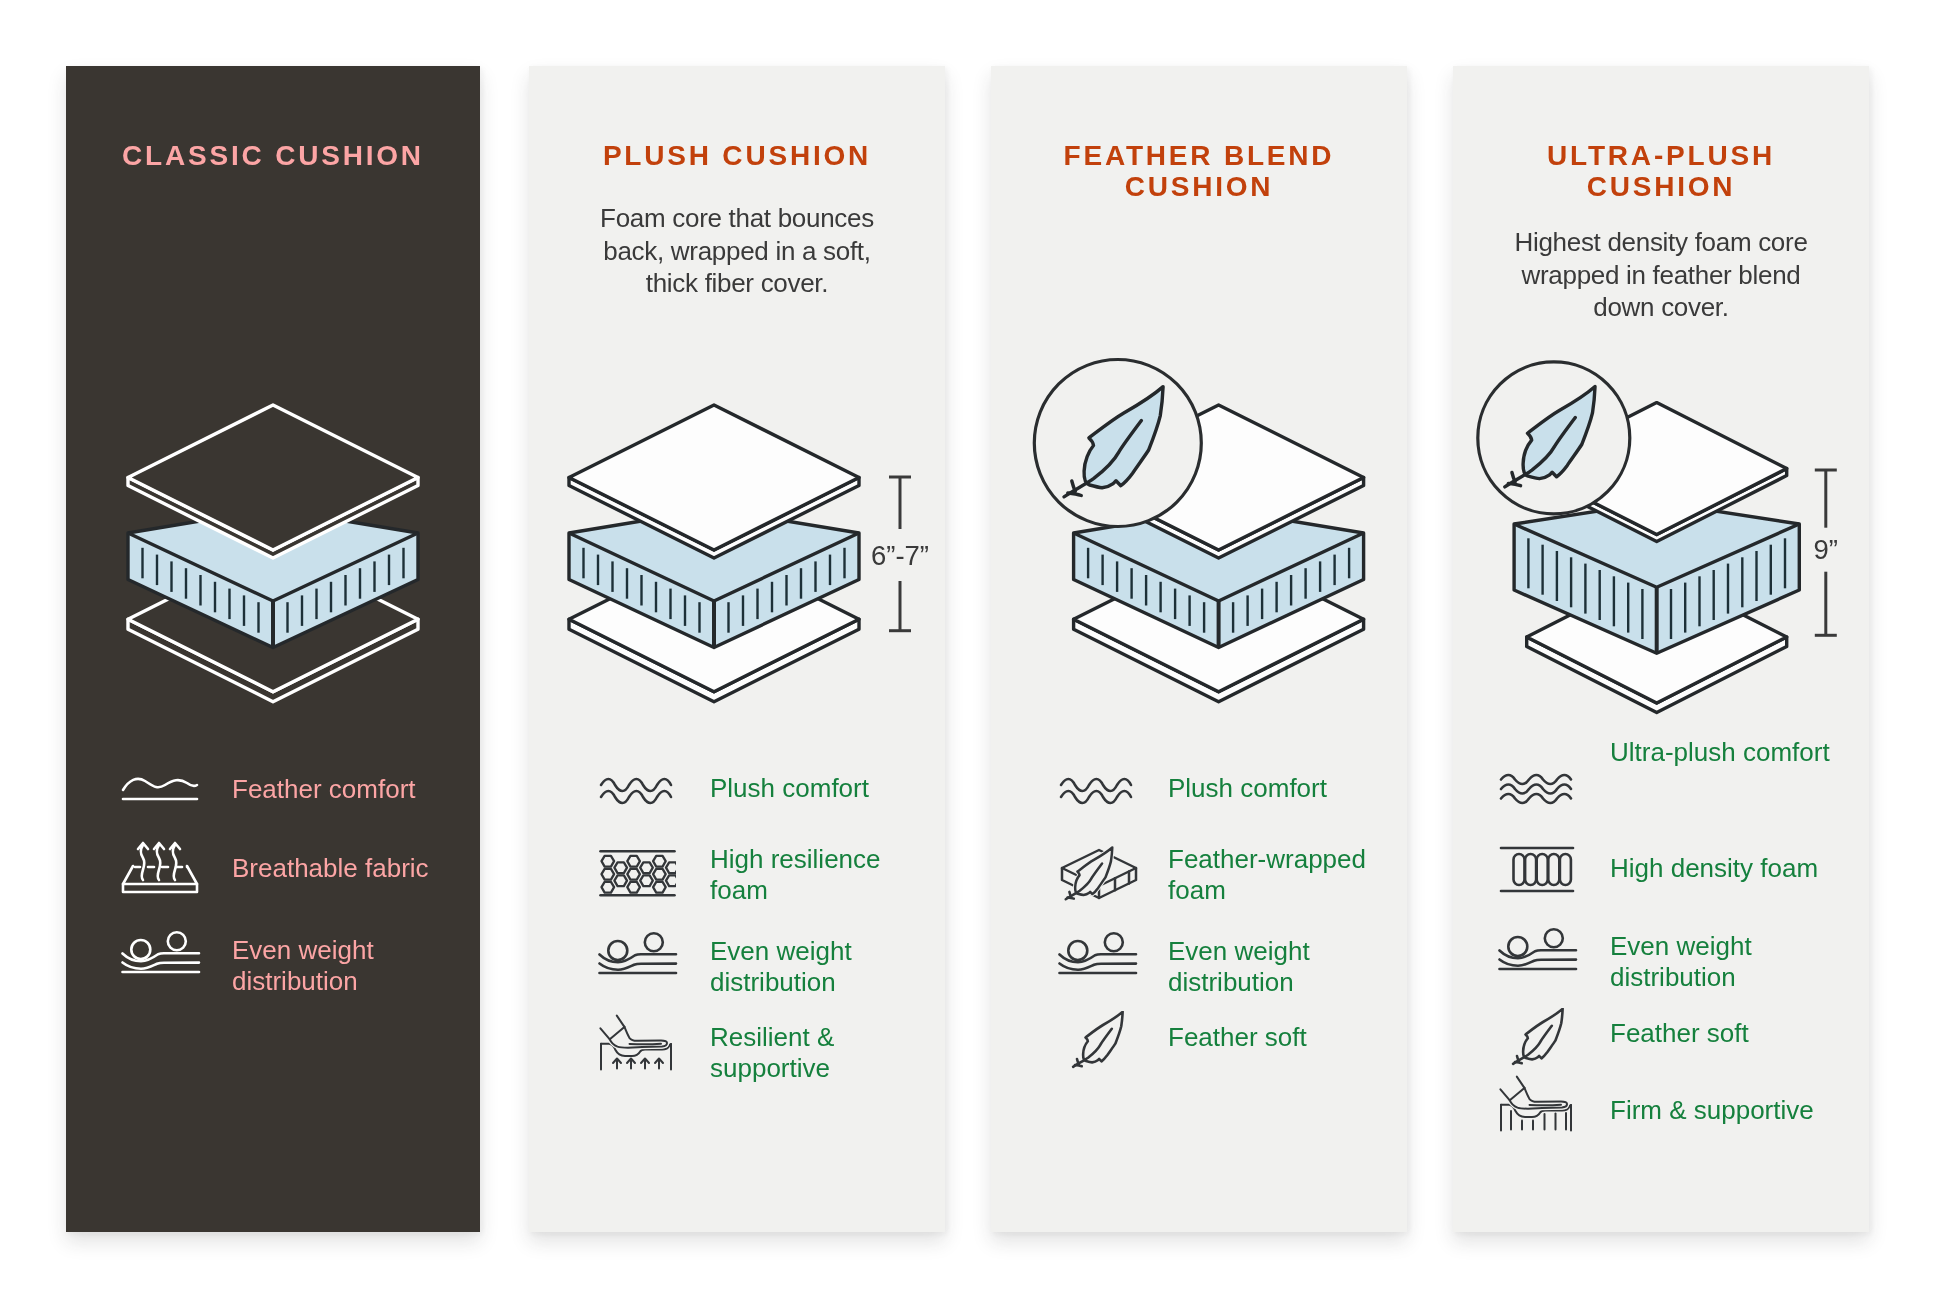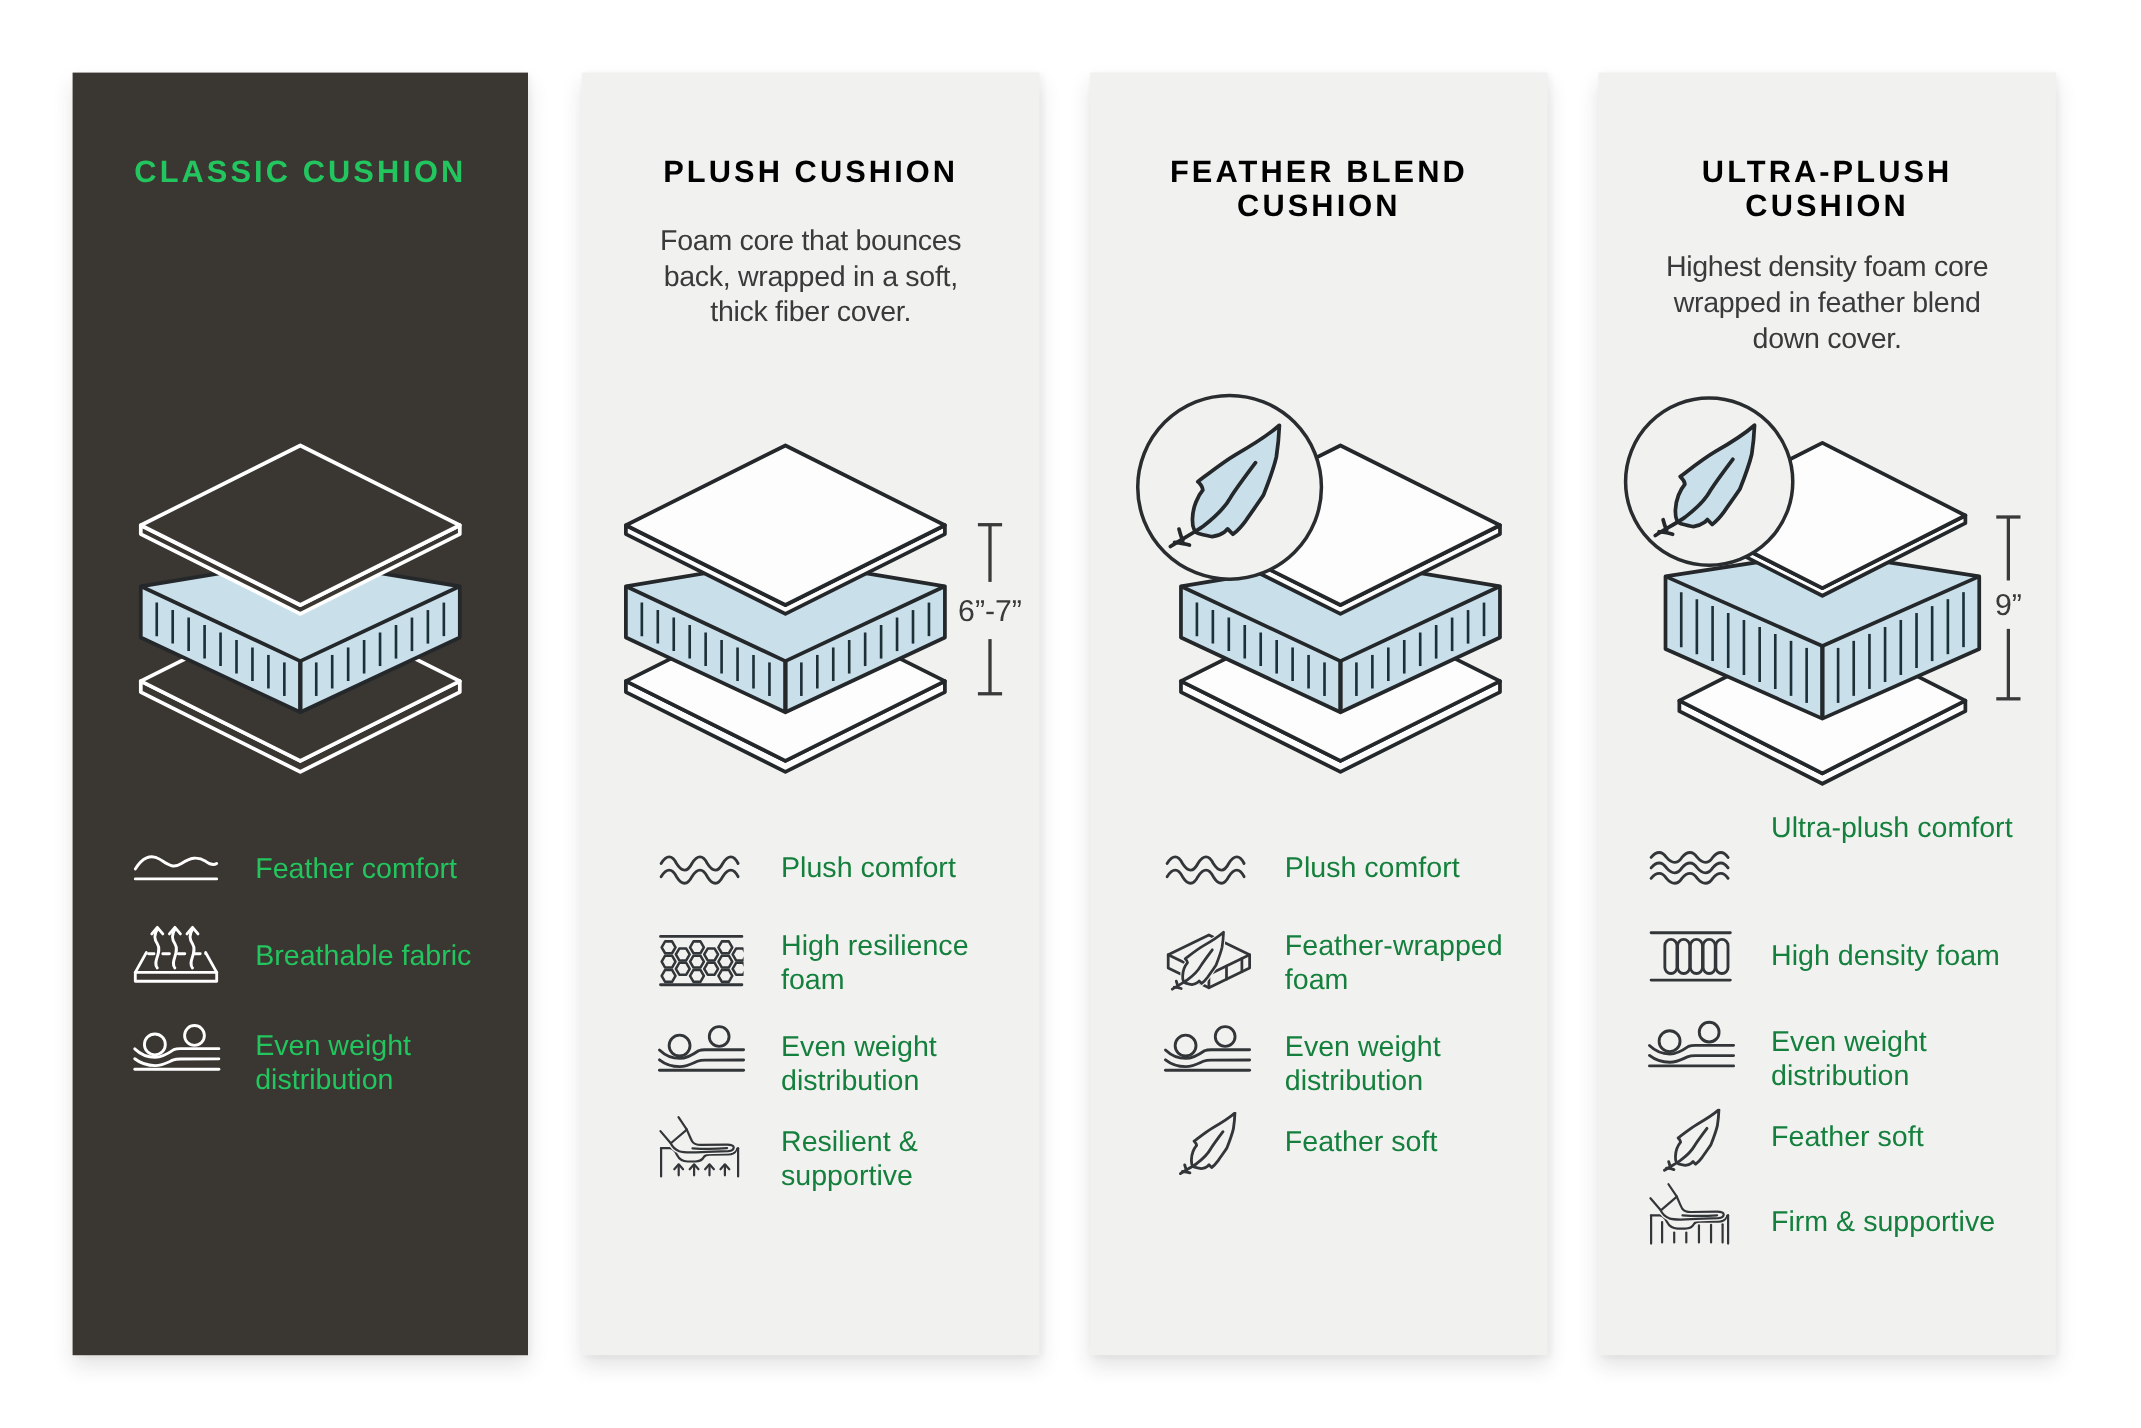--- a/index.html
+++ b/index.html
@@ -1,22 +1,22 @@
 <!DOCTYPE html>
 <html><head><meta charset="utf-8"><style>
 * { margin:0; padding:0; box-sizing:border-box; }
 html,body { width:1946px; height:1298px; background:#fff; font-family:"Liberation Sans", sans-serif; }
 .card { position:absolute; top:66px; height:1166px;
         box-shadow: 0 10px 18px rgba(40,40,40,.13), 2px 2px 6px rgba(40,40,40,.05); }
 .title { position:absolute; top:74.3px; left:0; width:100%; text-align:center;
-         font-size:28px; font-weight:bold; letter-spacing:2.8px; line-height:31px; color:#000000; }
+         font-size:28px; font-weight:bold; letter-spacing:2.8px; line-height:31px; color:#c2410c; }
 .desc { position:absolute; left:0; width:100%; text-align:center;
         font-size:26px; letter-spacing:-0.3px; line-height:32.4px; color:#3a3a3a; }
 .ft { position:absolute; font-size:26px; line-height:31px; color:#15803d; }
-.dark .title, .dark .desc, .dark .ft { color:#22c55e; }
+.dark .title, .dark .desc, .dark .ft { color:#fca5a5; }
 </style></head><body>
 <div class="card dark" style="left:66px;width:414px;background:#3a3631;">
     <div class="title">CLASSIC CUSHION</div>
     <svg style="position:absolute;left:0;top:284px" width="414" height="420" viewBox="0 0 414 420">
       <path d="M 62.0,269.2 L 207.0,341.7 L 352.0,269.2 L 352.0,279.2 L 207.0,351.7 L 62.0,279.2 Z" fill="#3a3631" stroke="#ffffff" stroke-width="3.4" stroke-linejoin="round"></path>
       <path d="M 207.0,196.7 L 352.0,269.2 L 207.0,341.7 L 62.0,269.2 Z" fill="#3a3631" stroke="#ffffff" stroke-width="3.4" stroke-linejoin="round"></path>
       <path d="M 62.0,183.0 L 207.0,159.0 L 352.0,183.0 L 352.0,229.5 L 207.0,297.5 L 62.0,229.5 Z" fill="#c9e0eb" stroke="#24282b" stroke-width="3.4" stroke-linejoin="round"></path>
       <path d="M 62.0,183.0 L 207.0,251.0 L 352.0,183.0" fill="none" stroke="#24282b" stroke-width="3.4" stroke-linejoin="round"></path>
       <line x1="207.0" y1="251.0" x2="207.0" y2="297.5" stroke="#24282b" stroke-width="4.0"></line>
       <line x1="76.5" y1="197.8" x2="76.5" y2="228.3" stroke="#1d3038" stroke-width="2.4"></line>

